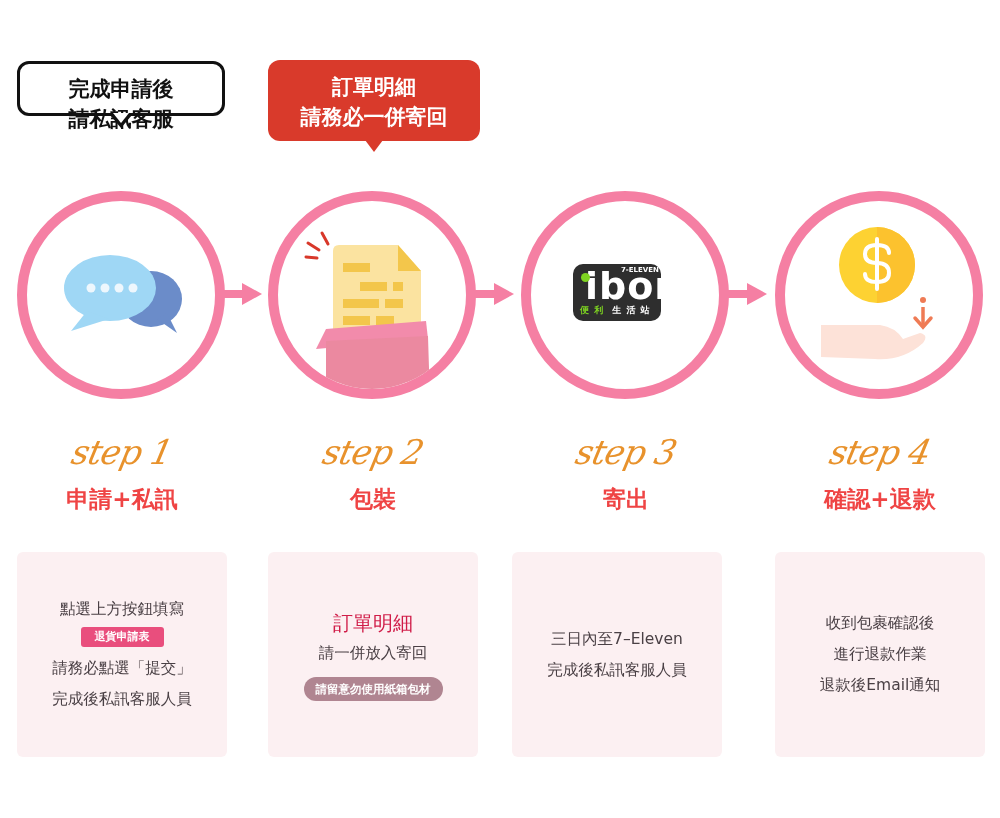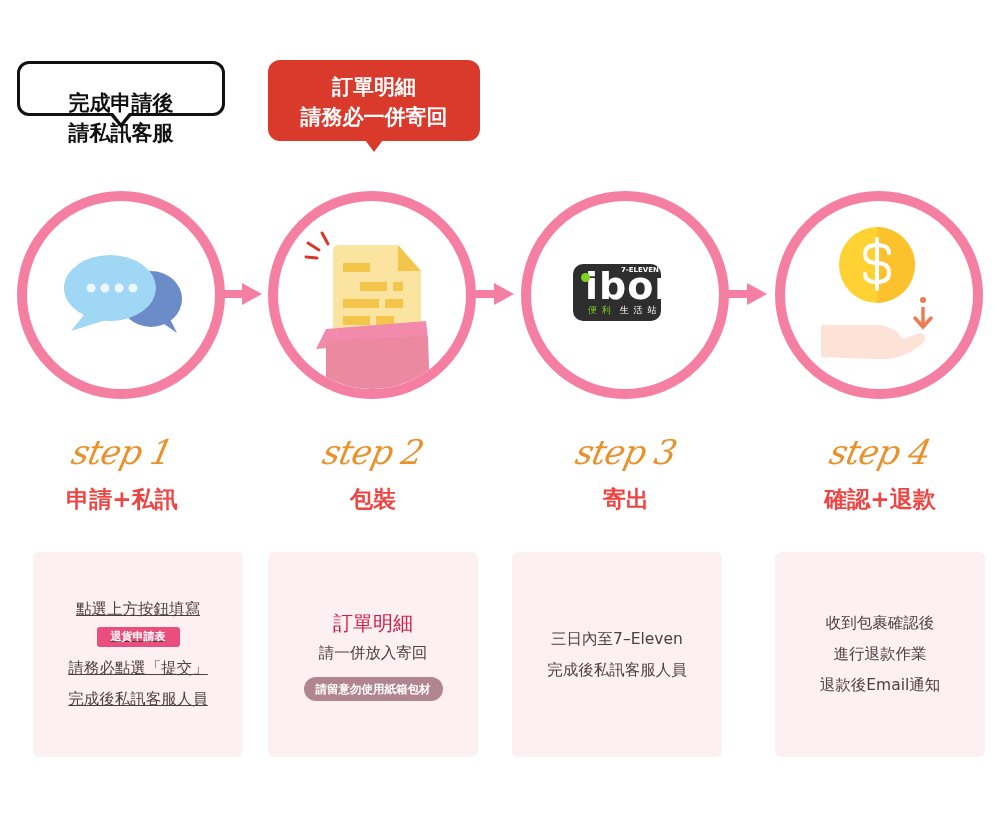--- a/index.html
+++ b/index.html
@@ -1,38 +1,38 @@
 <!DOCTYPE html>
 <html><head>
 <meta charset="utf-8">
 <style>
   * { box-sizing: border-box; margin: 0; padding: 0; }
   html, body { width: 1000px; height: 818px; background: #ffffff; overflow: hidden; }
   body { position: relative; font-family: "DejaVu Sans", "Liberation Sans", sans-serif; color: #222; }
 
   .callout { position: absolute; border-radius: 12px; text-align: center; font-weight: bold; font-size: 21px; line-height: 30px; padding-top: 12px; }
-  .callout.white { left: 17px; top: 61px; width: 208px; height: 55px; border: 3px solid #111; background: #fff; color: #111; padding-top: 24px; }
+  .callout.white { left: 17px; top: 61px; width: 208px; height: 55px; border: 3px solid #111; background: #fff; color: #111; padding-top: 10px; }
   .callout.red { left: 268px; top: 60px; width: 212px; height: 81px; background: #d93a2b; color: #fff; }
   .callout .tail { position: absolute; left: 50%; width: 0; height: 0; transform: translateX(-50%); }
   .callout.white .tail-outer { bottom: -15px; border-left: 11px solid transparent; border-right: 11px solid transparent; border-top: 13px solid #111; }
   .callout.white .tail-inner { bottom: -10px; border-left: 8px solid transparent; border-right: 8px solid transparent; border-top: 10px solid #fff; }
   .callout.red .tail-red { bottom: -11px; border-left: 9px solid transparent; border-right: 9px solid transparent; border-top: 12px solid #d93a2b; }
 
   .circle { position: absolute; top: 191px; width: 208px; height: 208px; border-radius: 50%; border: 10px solid #f57fa3; background: #fff; overflow: hidden; }
   .c1 { left: 17px; } .c2 { left: 268px; } .c3 { left: 521px; } .c4 { left: 775px; }
 
   .arrow { position: absolute; top: 283px; width: 40px; height: 22px; }
   .a1 { left: 222px; } .a2 { left: 474px; } .a3 { left: 727px; }
 
   .step-script { position: absolute; top: 432px; width: 210px; text-align: center; font-family: "DejaVu Serif", serif; font-style: italic; font-size: 34px; color: #e8922c; letter-spacing: -1px; transform: skewX(-12deg); }
   .step-title { position: absolute; top: 484px; width: 210px; text-align: center; font-weight: bold; font-size: 23px; color: #ef4444; }
   .s1 { left: 17px; } .s2 { left: 268px; } .s3 { left: 521px; } .s4 { left: 775px; }
 
   .card { position: absolute; top: 552px; width: 210px; height: 205px; background: #fcf0f2; border-radius: 6px; display: flex; flex-direction: column; align-items: center; justify-content: center; text-align: center; color: #4a4045; font-size: 15.5px; line-height: 31px; }
-  .k1 { left: 33px; text-decoration: underline; } .k2 { left: 268px; } .k3 { left: 512px; } .k4 { left: 775px; }
+  .k1 { left: 17px; } .k2 { left: 268px; } .k3 { left: 512px; } .k4 { left: 775px; }
   .pill-btn { display: inline-block; background: #e94e7d; color: #fff; font-size: 11px; font-weight: bold; line-height: 20px; padding: 0 14px; border-radius: 3px; margin: 2px 0 6px; }
   .pill-note { display: inline-block; background: #b08591; color: #fff; font-size: 11.5px; font-weight: bold; line-height: 24px; padding: 0 12px; border-radius: 12px; margin-top: 8px; }
   .accent-red { color: #d01c48; font-size: 20px; line-height: 30px; }
   .card .line { display: block; }
 </style>
 </head>
 <body>
 
 <div class="callout white">
   <span class="line" style="display:block">完成申請後</span>
@@ -77,21 +77,21 @@
     <rect x="98" y="115" width="18" height="9" fill="#f3c64b"></rect>
     <path d="M38 148 L48 128 L148 120 L150 138 Z" fill="#f28bab"></path>
     <path d="M48 140 L150 135 L152 200 L48 200 Z" fill="#eb89a0"></path>
   </svg>
 </div>
 
 <div class="circle c3">
   <div style="position:absolute;left:42px;top:63px;width:88px;height:57px;background:#2e2e2e;border-radius:10px;">
     <div style="position:absolute;left:48px;top:2px;color:#fff;font-size:7px;font-weight:bold;">7-ELEVEN</div>
     <div style="position:absolute;left:12px;top:2px;color:#fff;font-size:38px;font-weight:bold;letter-spacing:1px;line-height:40px;">ibon</div>
-    <div style="position:absolute;left:15px;top:40px;font-size:9px;font-weight:normal;letter-spacing:1px;text-align:center;">
+    <div style="position:absolute;left:7px;top:40px;font-size:9px;font-weight:bold;letter-spacing:1px;text-align:center;">
       <span style="color:#7ed321;">便 利</span>
       <span style="color:#fff;margin-left:4px;">生 活 站</span>
     </div>
     <div style="position:absolute;left:8px;top:9px;width:9px;height:9px;border-radius:50%;background:#7ed321;"></div>
   </div>
 </div>
 
 <div class="circle c4">
   <svg width="188" height="188" viewBox="0 0 188 188">
     <circle cx="92" cy="64" r="38" fill="#fdd232"></circle>

